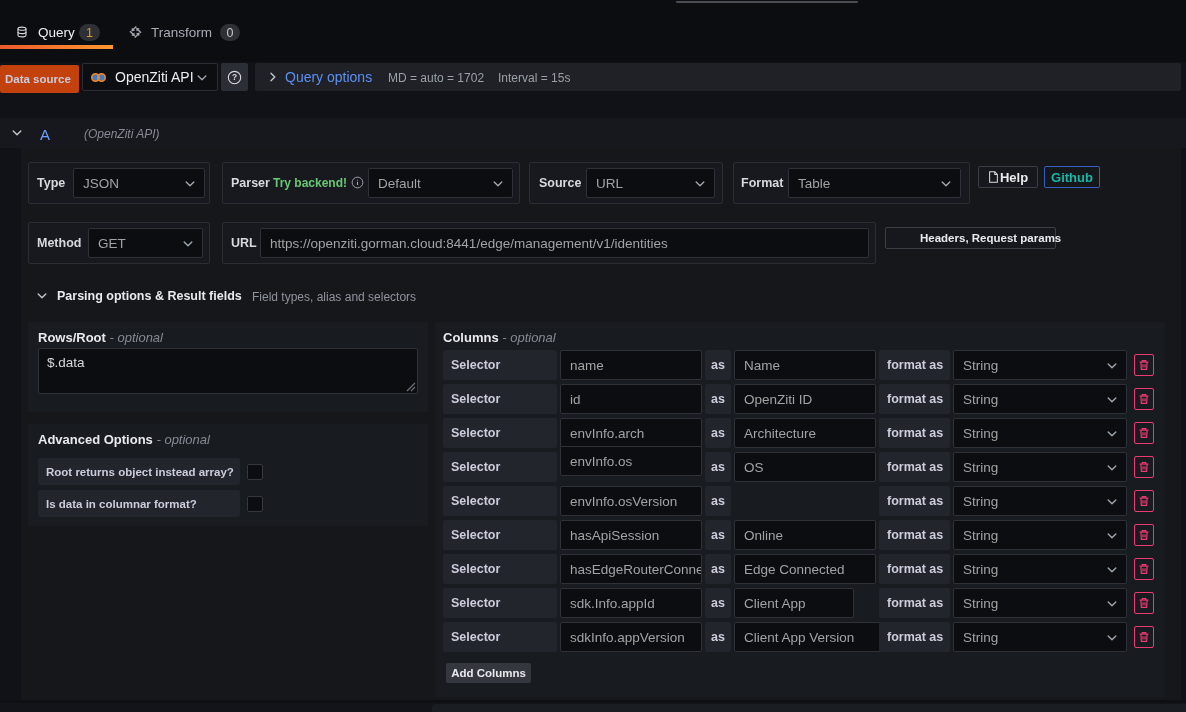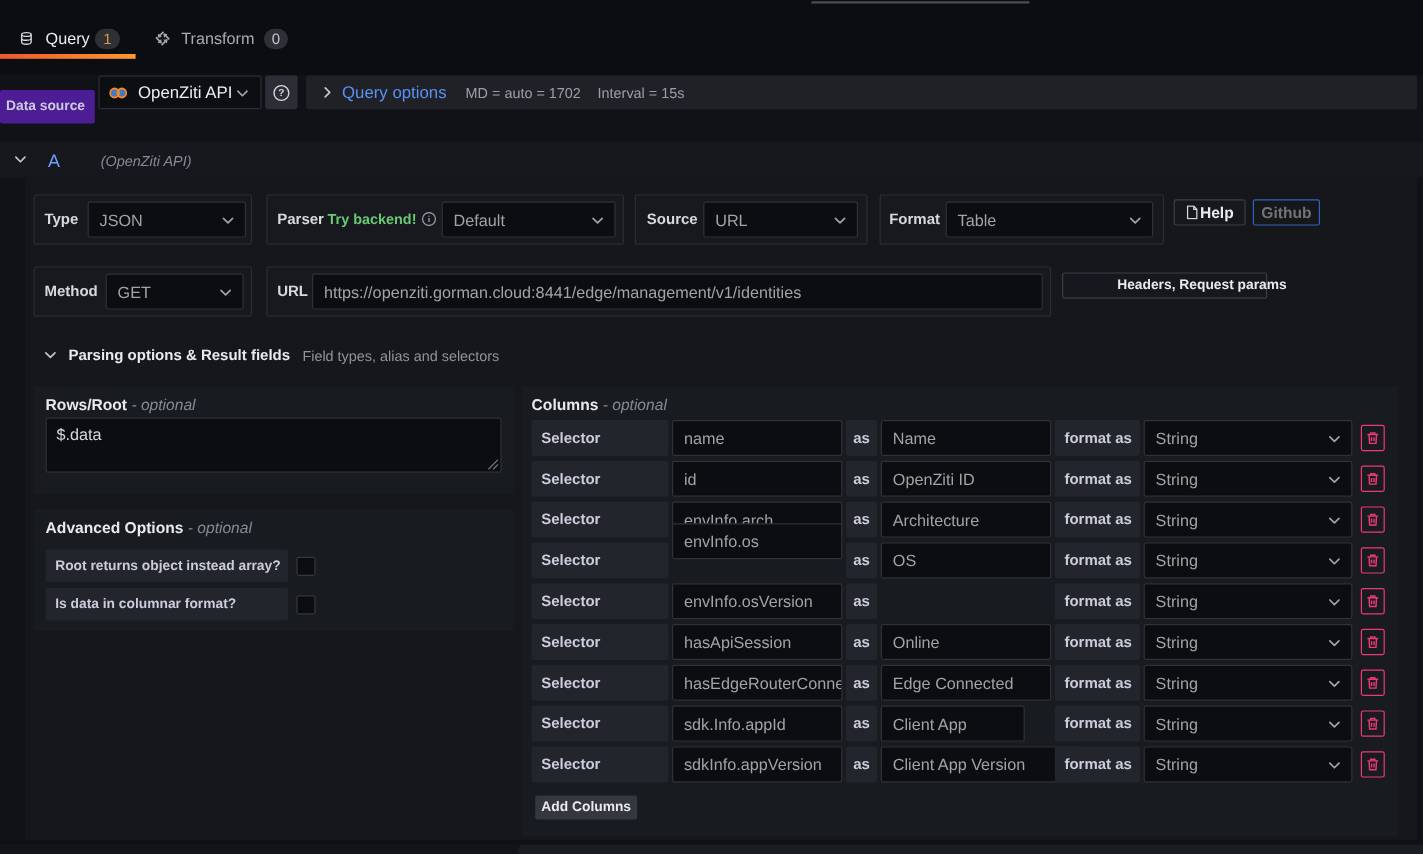--- a/index.html
+++ b/index.html
@@ -33,21 +33,21 @@
         <path d="M12.8 5.2 L18.7 6.3 L17.1 7.9 L21.7 12.5 L20.1 14.1 L15.5 9.5 L13.9 11.1 Z" fill="#a2a6af"></path>
       </g>
       <g transform="rotate(270 12 12)">
         <path d="M12.8 5.2 L18.7 6.3 L17.1 7.9 L21.7 12.5 L20.1 14.1 L15.5 9.5 L13.9 11.1 Z" fill="#a2a6af"></path>
       </g>
     </svg>
 <div class="abs" style="left:151px;top:25px;color:#a8acb5;font-size:13.5px;font-weight:500;white-space:nowrap">Transform</div>
 <div class="abs" style="left:220px;top:24px;width:20px;height:17px;background:#2e3036;border-radius:9px;color:#c6c9d1;font-size:12.5px;font-weight:500;display:flex;align-items:center;justify-content:center">0</div>
 <div class="abs" style="left:0;top:45px;width:113px;height:4px;background:linear-gradient(90deg,#eb5a2c,#ff9830)"></div>
 
-<div class="abs chip" style="left:0;top:75px;width:79px;height:28px;font-size:11.5px;background:#4c1d95;padding:0 5px">Data source</div>
+<div class="abs chip" style="left:0;top:65px;width:79px;height:28px;font-size:11.5px;background:#c2410c;padding:0 5px">Data source</div>
 <div class="abs" style="left:82px;top:63px;width:136px;height:28px;background:#0d0e12;border:1px solid #2a2d34;border-radius:2px">
   <svg class="abs" style="left:8px;top:6px" width="15" height="15" viewBox="0 0 16 16">
         <circle cx="4.8" cy="8" r="4" fill="#4479c4"></circle>
         <circle cx="11.2" cy="8" r="4" fill="#4479c4"></circle>
         <circle cx="4.8" cy="8" r="4" fill="none" stroke="#f6891f" stroke-width="1.6"></circle>
         <circle cx="11.2" cy="8" r="4" fill="none" stroke="#f6891f" stroke-width="1.6"></circle>
       </svg>
   <div class="abs" style="left:32px;top:5px;color:#eceef2;font-size:14px;font-weight:500;white-space:nowrap">OpenZiti API</div>
   <svg class="abs" style="right:8px;top:7px" width="14" height="14" viewBox="0 0 14 14">
         <path d="M3.2 5l3.8 3.8L10.8 5" stroke="#9da5ae" stroke-width="1.4" fill="none" stroke-linecap="round" stroke-linejoin="round"></path>
@@ -106,34 +106,34 @@
       </svg></div>
 
 <div class="abs" style="left:978px;top:166px;width:60px;height:22px;background:#16181d;border:1px solid #3a3e46;border-radius:2px;display:flex;align-items:center;justify-content:center;gap:1px">
   <svg width="11" height="12" viewBox="0 0 12 14" fill="none" stroke="#d8d9de" stroke-width="1.2">
         <path d="M1.5 1h6l3 3v9h-9z"></path>
         <path d="M7.5 1v3h3"></path>
       </svg>
   <span style="color:#e9eaee;font-size:13px;font-weight:700">Help</span>
 </div>
 <div class="abs" style="left:1044px;top:166px;width:56px;height:22px;border:1px solid #3460c2;border-radius:2px;display:flex;align-items:center;justify-content:center">
-  <span style="color:#737373;font-size:13px;font-weight:700">Github</span>
+  <span style="color:#14b8a6;font-size:13px;font-weight:700">Github</span>
 </div>
 
 <div class="box" style="left:28px;top:222px;width:182px;height:42px"></div>
 <div class="lbl" style="left:37px;top:236px">Method</div>
 <div class="inp" style="left:88px;top:228px;width:115px">GET<svg class="abs" style="right:7px;top:8px" width="14" height="14" viewBox="0 0 14 14">
         <path d="M3.2 5l3.8 3.8L10.8 5" stroke="#9da5ae" stroke-width="1.4" fill="none" stroke-linecap="round" stroke-linejoin="round"></path>
       </svg></div>
 
 <div class="box" style="left:222px;top:222px;width:654px;height:42px"></div>
 <div class="lbl" style="left:231px;top:236px">URL</div>
 <div class="inp" style="left:260px;top:228px;width:609px;font-size:13.5px">https://openziti.gorman.cloud:8441/edge/management/v1/identities</div>
 
-<div class="abs" style="left:885px;top:227px;width:171px;height:22px;background:#16181d;border:1px solid #3a3e46;border-radius:2px;display:flex;align-items:center;padding-left:29px;gap:16px">
+<div class="abs" style="left:885px;top:227px;width:171px;height:22px;background:#16181d;border:1px solid #3a3e46;border-radius:2px;display:flex;align-items:center;padding-left:29px;gap:5px">
   <svg width="12" height="12" viewBox="0 0 16 16" fill="none" stroke="#d8d9de" stroke-width="1.2">
         <circle cx="8" cy="8" r="2.2"></circle>
         <path d="M8 1.8v2M8 12.2v2M1.8 8h2M12.2 8h2M3.6 3.6l1.4 1.4M11 11l1.4 1.4M12.4 3.6L11 5M5 11l-1.4 1.4"></path>
       </svg>
   <span style="color:#e9eaee;font-size:11.5px;font-weight:700;white-space:nowrap">Headers, Request params</span>
 </div>
 
 <svg class="abs" style="left:35px;top:289px" width="14" height="14" viewBox="0 0 14 14">
       <path d="M3.2 5l3.8 3.8L10.8 5" stroke="#c3c6cd" stroke-width="1.4" fill="none" stroke-linecap="round" stroke-linejoin="round"></path>
     </svg>
@@ -200,21 +200,21 @@
       </svg></div>
   <div class="abs" style="left:1134px;top:422px;width:20px;height:22px;border:1px solid #ef3a70;border-radius:2px;display:flex;align-items:center;justify-content:center">
       <svg width="12" height="12" viewBox="0 0 14 14" fill="none" stroke="#ef3a70" stroke-width="1.4">
         <path d="M1.8 3.6h10.4"></path>
         <path d="M5 3.4V2h4v1.4"></path>
         <path d="M3.4 3.8l.5 8.4h6.2l.5-8.4"></path>
         <path d="M5.8 6.2v3.8M8.2 6.2v3.8"></path>
       </svg>
     </div>
   <div class="chip abs" style="left:443px;top:452px;width:114px">Selector</div>
-  <div class="inp" style="left:560px;top:436px;width:142px">envInfo.os</div>
+  <div class="inp" style="left:560px;top:446px;width:142px">envInfo.os</div>
   <div class="chip abs" style="left:705px;top:452px;width:26px;justify-content:center">as</div>
   <div class="inp" style="left:734px;top:452px;width:142px">OS</div>
   <div class="chip abs" style="left:879px;top:452px;width:71px">format as</div>
   <div class="inp" style="left:953px;top:452px;width:174px">String<svg class="abs" style="right:7px;top:8px" width="14" height="14" viewBox="0 0 14 14">
         <path d="M3.2 5l3.8 3.8L10.8 5" stroke="#9da5ae" stroke-width="1.4" fill="none" stroke-linecap="round" stroke-linejoin="round"></path>
       </svg></div>
   <div class="abs" style="left:1134px;top:456px;width:20px;height:22px;border:1px solid #ef3a70;border-radius:2px;display:flex;align-items:center;justify-content:center">
       <svg width="12" height="12" viewBox="0 0 14 14" fill="none" stroke="#ef3a70" stroke-width="1.4">
         <path d="M1.8 3.6h10.4"></path>
         <path d="M5 3.4V2h4v1.4"></path>

